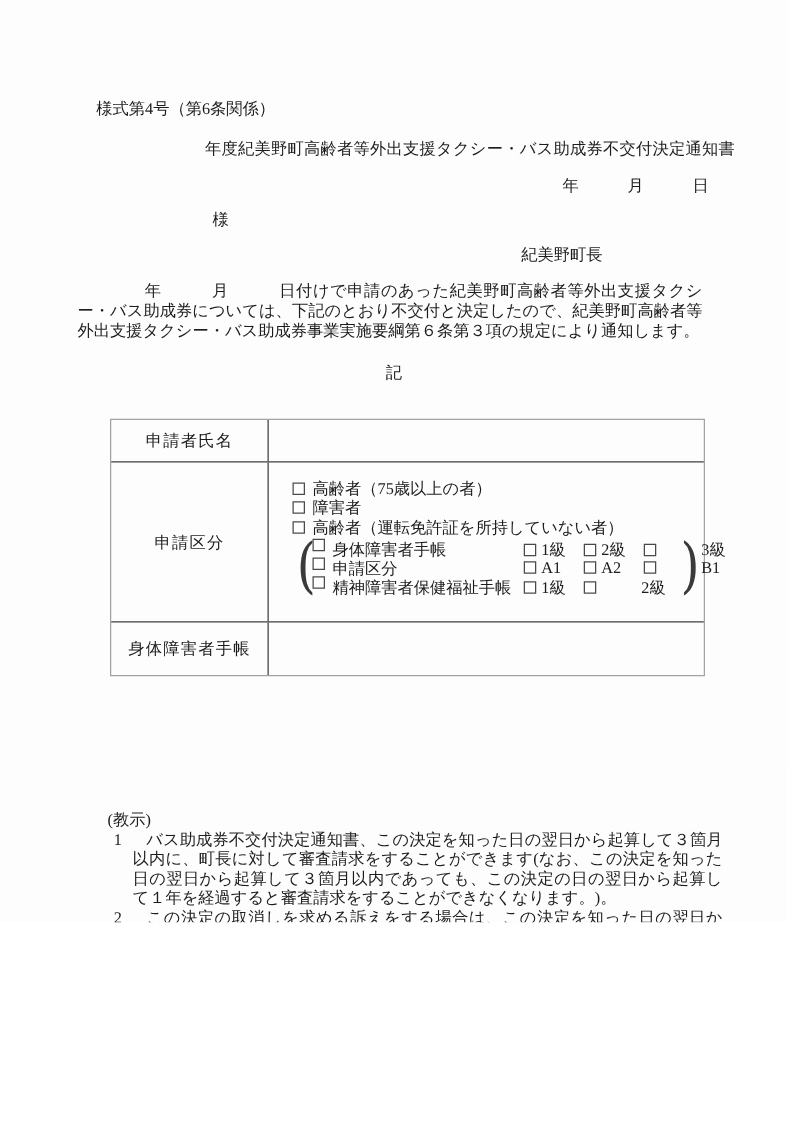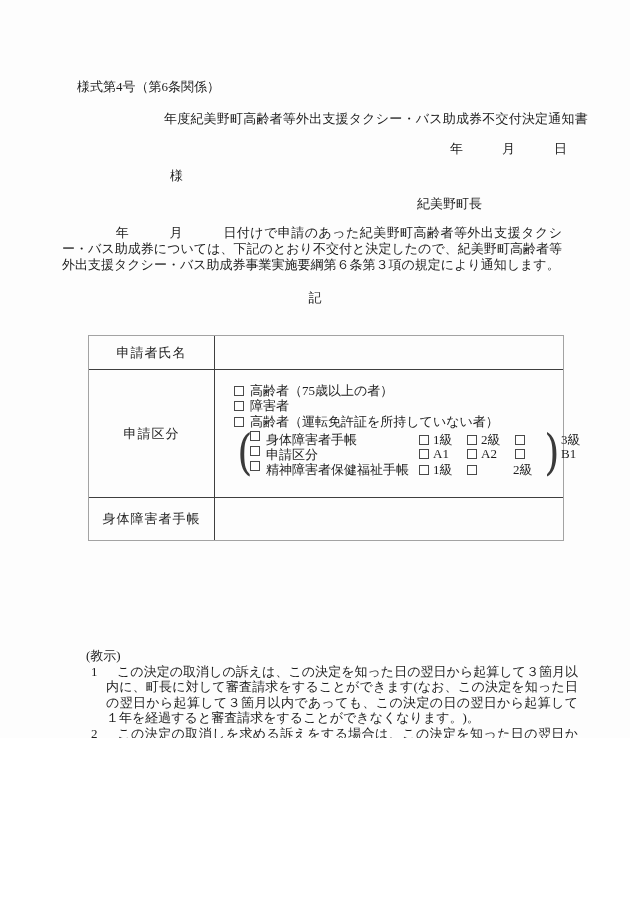--- a/index.html
+++ b/index.html
@@ -144,20 +144,20 @@
     <div class="tr r3">
       <div class="th">身体障害者手帳</div>
       <div class="td"></div>
     </div>
 
   </div>
 
   <div class="abs" id="notes">
     <div id="notes-heading">(教示)</div>
     <div class="note-item">
-      <span class="note-num">1</span><span>この決定の取消しの訴えは、この決定を知った日の翌日から起算して３箇月以内に、町長に対して審査請求をすることができます(なお、この決定を知った日の翌日から起算して３箇月以内であっても、この決定の日の翌日から起算して１年を経過すると審査請求をすることができなくなります。)。</span>
+      <span class="note-num">1</span><span>バス助成券不交付決定通知書、この決定を知った日の翌日から起算して３箇月以内に、町長に対して審査請求をすることができます(なお、この決定を知った日の翌日から起算して３箇月以内であっても、この決定の日の翌日から起算して１年を経過すると審査請求をすることができなくなります。)。</span>
     </div>
     <div class="note-item">
       <span class="note-num">2</span><span>この決定の取消しを求める訴えをする場合は、この決定を知った日の翌日から起算して6箇月以内に、町を被告として(訴訟において町を代表する者は町長となります。)、提起することができます(なお、この決定を知った日の翌日から起算して6箇月以内であっても、この決定の日の翌日から起算して1年を経過すると決定の取消しの訴えを提起することができなくなります。)。ただし、審査請求をした場合には、この決定の取消しの訴えは、その審査請求に対する裁決を知った日の翌日から起算して6箇月以内に提起しなければなりません。</span>
     </div>
   </div>
 
 </div>
 
 </body></html>

